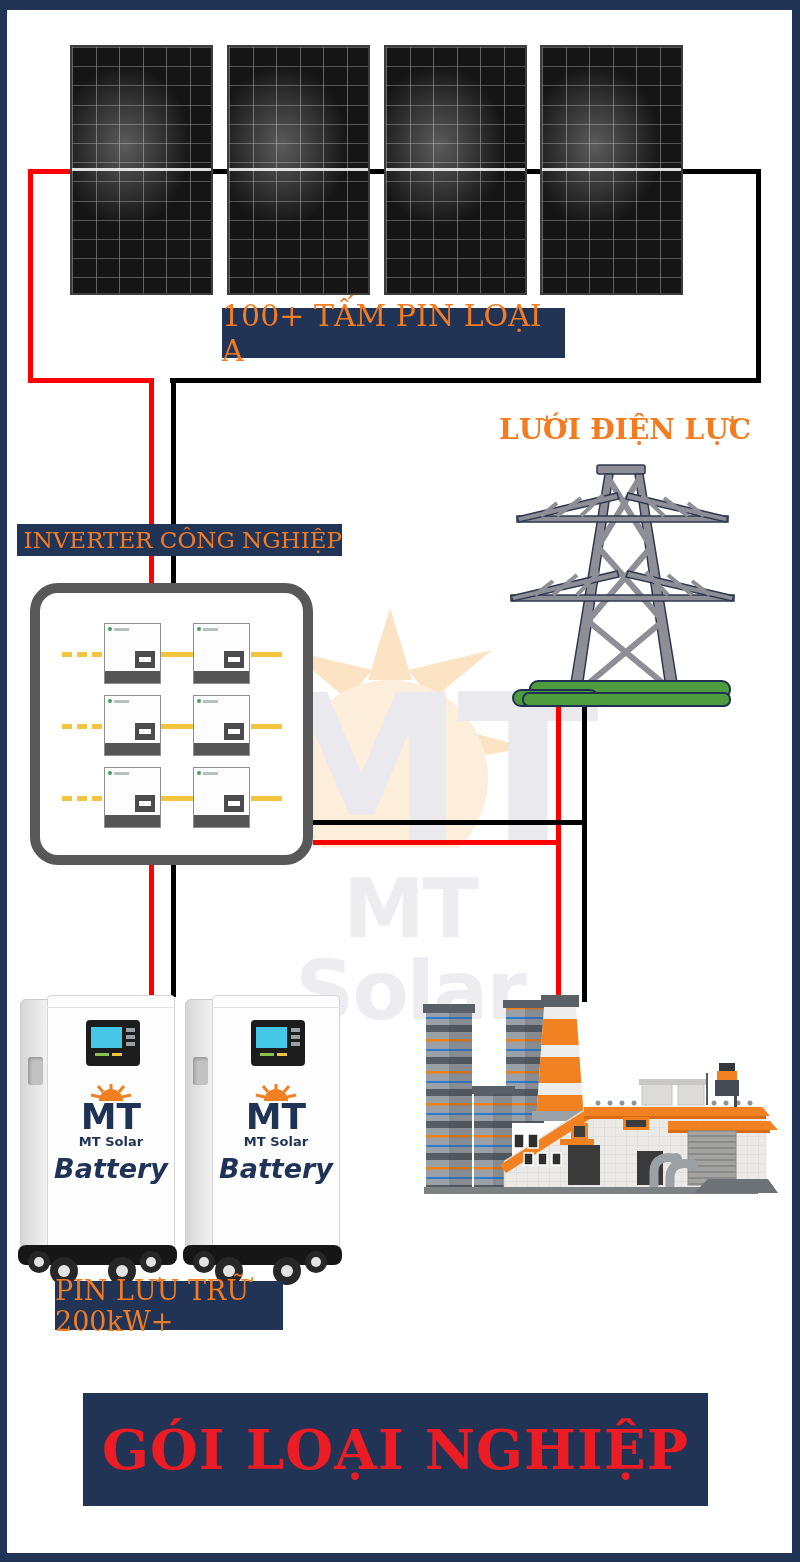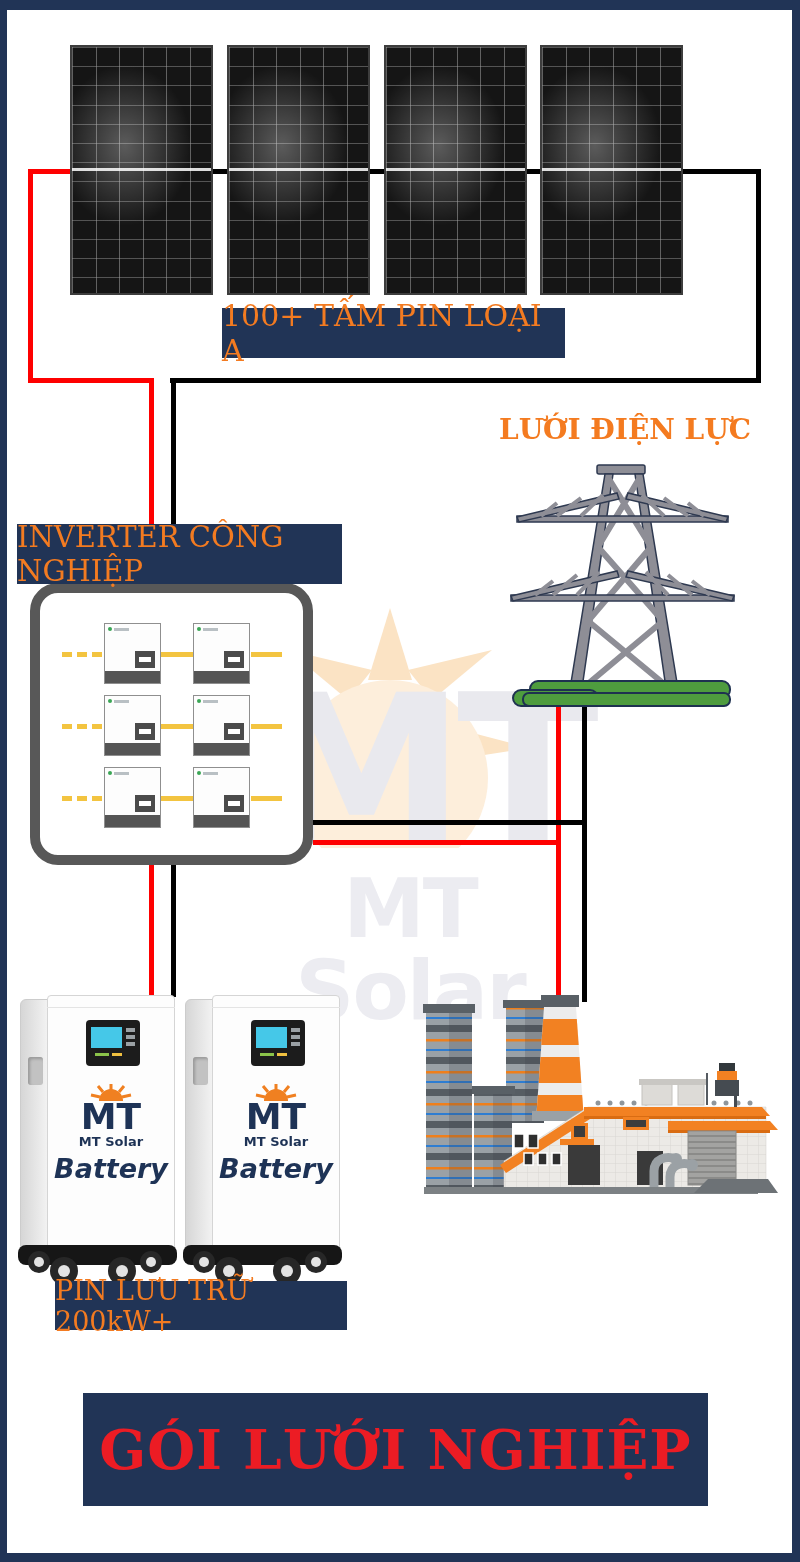--- a/index.html
+++ b/index.html
@@ -154,21 +154,21 @@
       <polygon points="229,143 123,118 121,124 227,148"></polygon>
     </g>
     <path stroke="#8e8e96" stroke-width="4" fill="none" d="M30,142 L48,128 M48,142 L72,122 M72,142 L94,119 M205,142 L187,128 M187,142 L163,122 M163,142 L141,119"></path>
     <g fill="#4e9c3e" stroke="#1e3150" stroke-width="2">
       <rect x="25" y="228" width="200" height="17" rx="8"></rect>
       <rect x="8" y="237" width="85" height="16" rx="8"></rect>
       <rect x="18" y="240" width="207" height="13" rx="6"></rect>
     </g>
   </svg>
 
-  <div class="plate" style="left:17px;top:524px;width:325px;height:60px;font-size:29px">
+  <div class="plate" style="left:17px;top:524px;width:325px;height:32px;font-size:23px">
     <span>INVERTER CÔNG NGHIỆP</span>
   </div>
 
   <div class="inv-box">
     <div class="yline dash" style="left:22px;top:59px;width:46px"></div>
     <div class="yline" style="left:121px;top:59px;width:33px"></div>
     <div class="yline" style="left:211px;top:59px;width:31px"></div>
     <div class="yline dash" style="left:22px;top:131px;width:46px"></div>
     <div class="yline" style="left:121px;top:131px;width:33px"></div>
     <div class="yline" style="left:211px;top:131px;width:31px"></div>
@@ -383,21 +383,21 @@
 
     <path d="M236,196 V178 C236,166 248,162 258,166" stroke="#9ba1a5" stroke-width="9" fill="none"></path>
     <path d="M252,198 V184 C252,172 264,168 274,172" stroke="#9ba1a5" stroke-width="9" fill="none"></path>
     <circle cx="258" cy="166" r="6" fill="#9ba1a5"></circle>
     <circle cx="274" cy="172" r="6" fill="#9ba1a5"></circle>
 
     <rect x="6" y="194" width="334" height="7" fill="#7c8184"></rect>
     <polygon points="290,186 350,186 360,200 276,200" fill="#6d7276"></polygon>
   </svg>
 
-  <div class="plate" style="left:55px;top:1281px;width:292px;height:49px;font-size:27px">
+  <div class="plate" style="left:55px;top:1281px;width:228px;height:49px;font-size:27px">
     <span>PIN LƯU TRỮ 200kW+</span>
   </div>
 
   <div class="footer-box">
-    <span>GÓI LƯỚI NGHIỆP</span>
+    <span>GÓI LOẠI NGHIỆP</span>
   </div>
 
 </div>
 
 </body></html>

